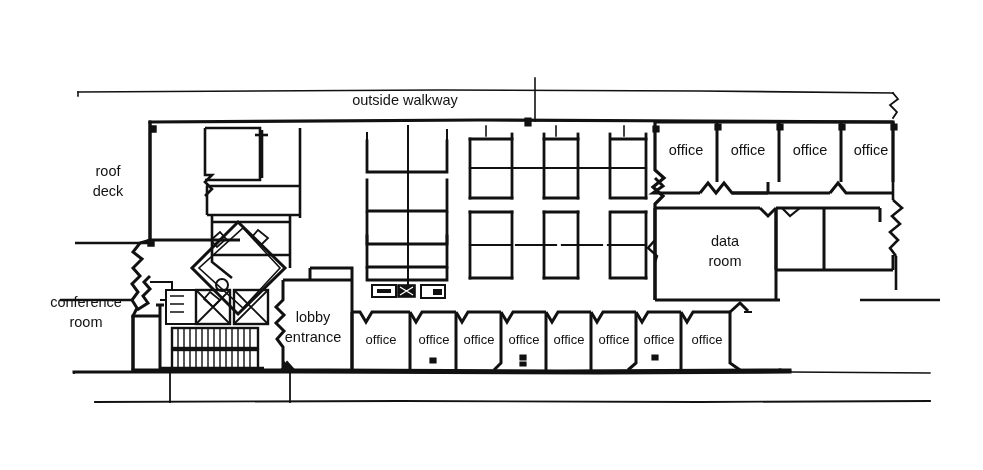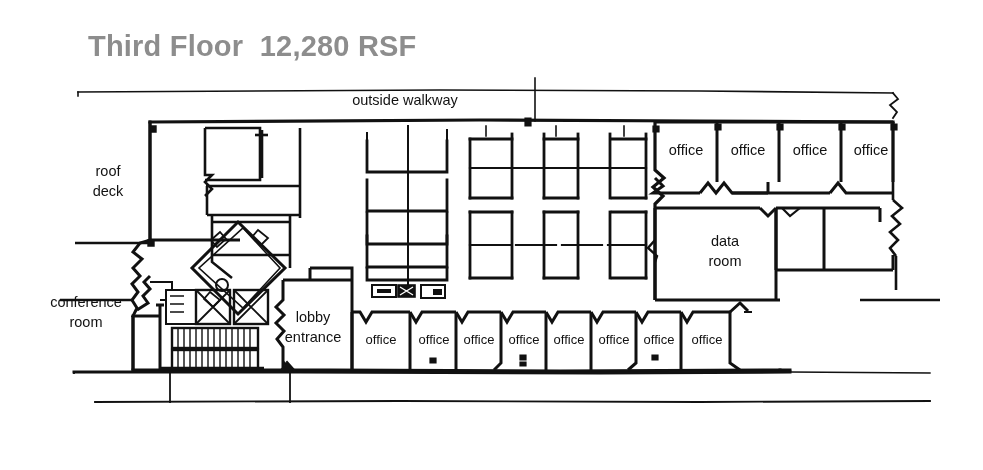--- a/index.html
+++ b/index.html
@@ -43,21 +43,20 @@
     dominant-baseline: middle;
   }
   .lbl-sm { font-size: 13px; }
   .lbl-md { font-size: 14.5px; }
 </style>
 </head>
 <body>
 
 <div id="plan-root">
 
-  <div id="floorplan-title">Third Floor  12,280 RSF</div>
 
   <svg id="plan-svg" viewBox="0 0 983 470">
 
     <g fill="none" stroke="#111" stroke-linecap="square">
       <path d="M 78 92 L 440 90 L 700 91 L 893 93" stroke-width="1.6"></path>
       <path d="M 893 93 L 898 99 L 890 105 L 897 112 L 893 118" stroke-width="1.8"></path>
       <path d="M 150 122 L 480 120 L 700 121 L 893 122" stroke-width="3.2"></path>
       <path d="M 535 78 L 535 121" stroke-width="1.6"></path>
       <path d="M 525 118 L 525 126 L 531 126 L 531 118 Z" stroke-width="1.2" fill="#111"></path>
       <path d="M 78 92 L 78 96" stroke-width="1.6"></path>

